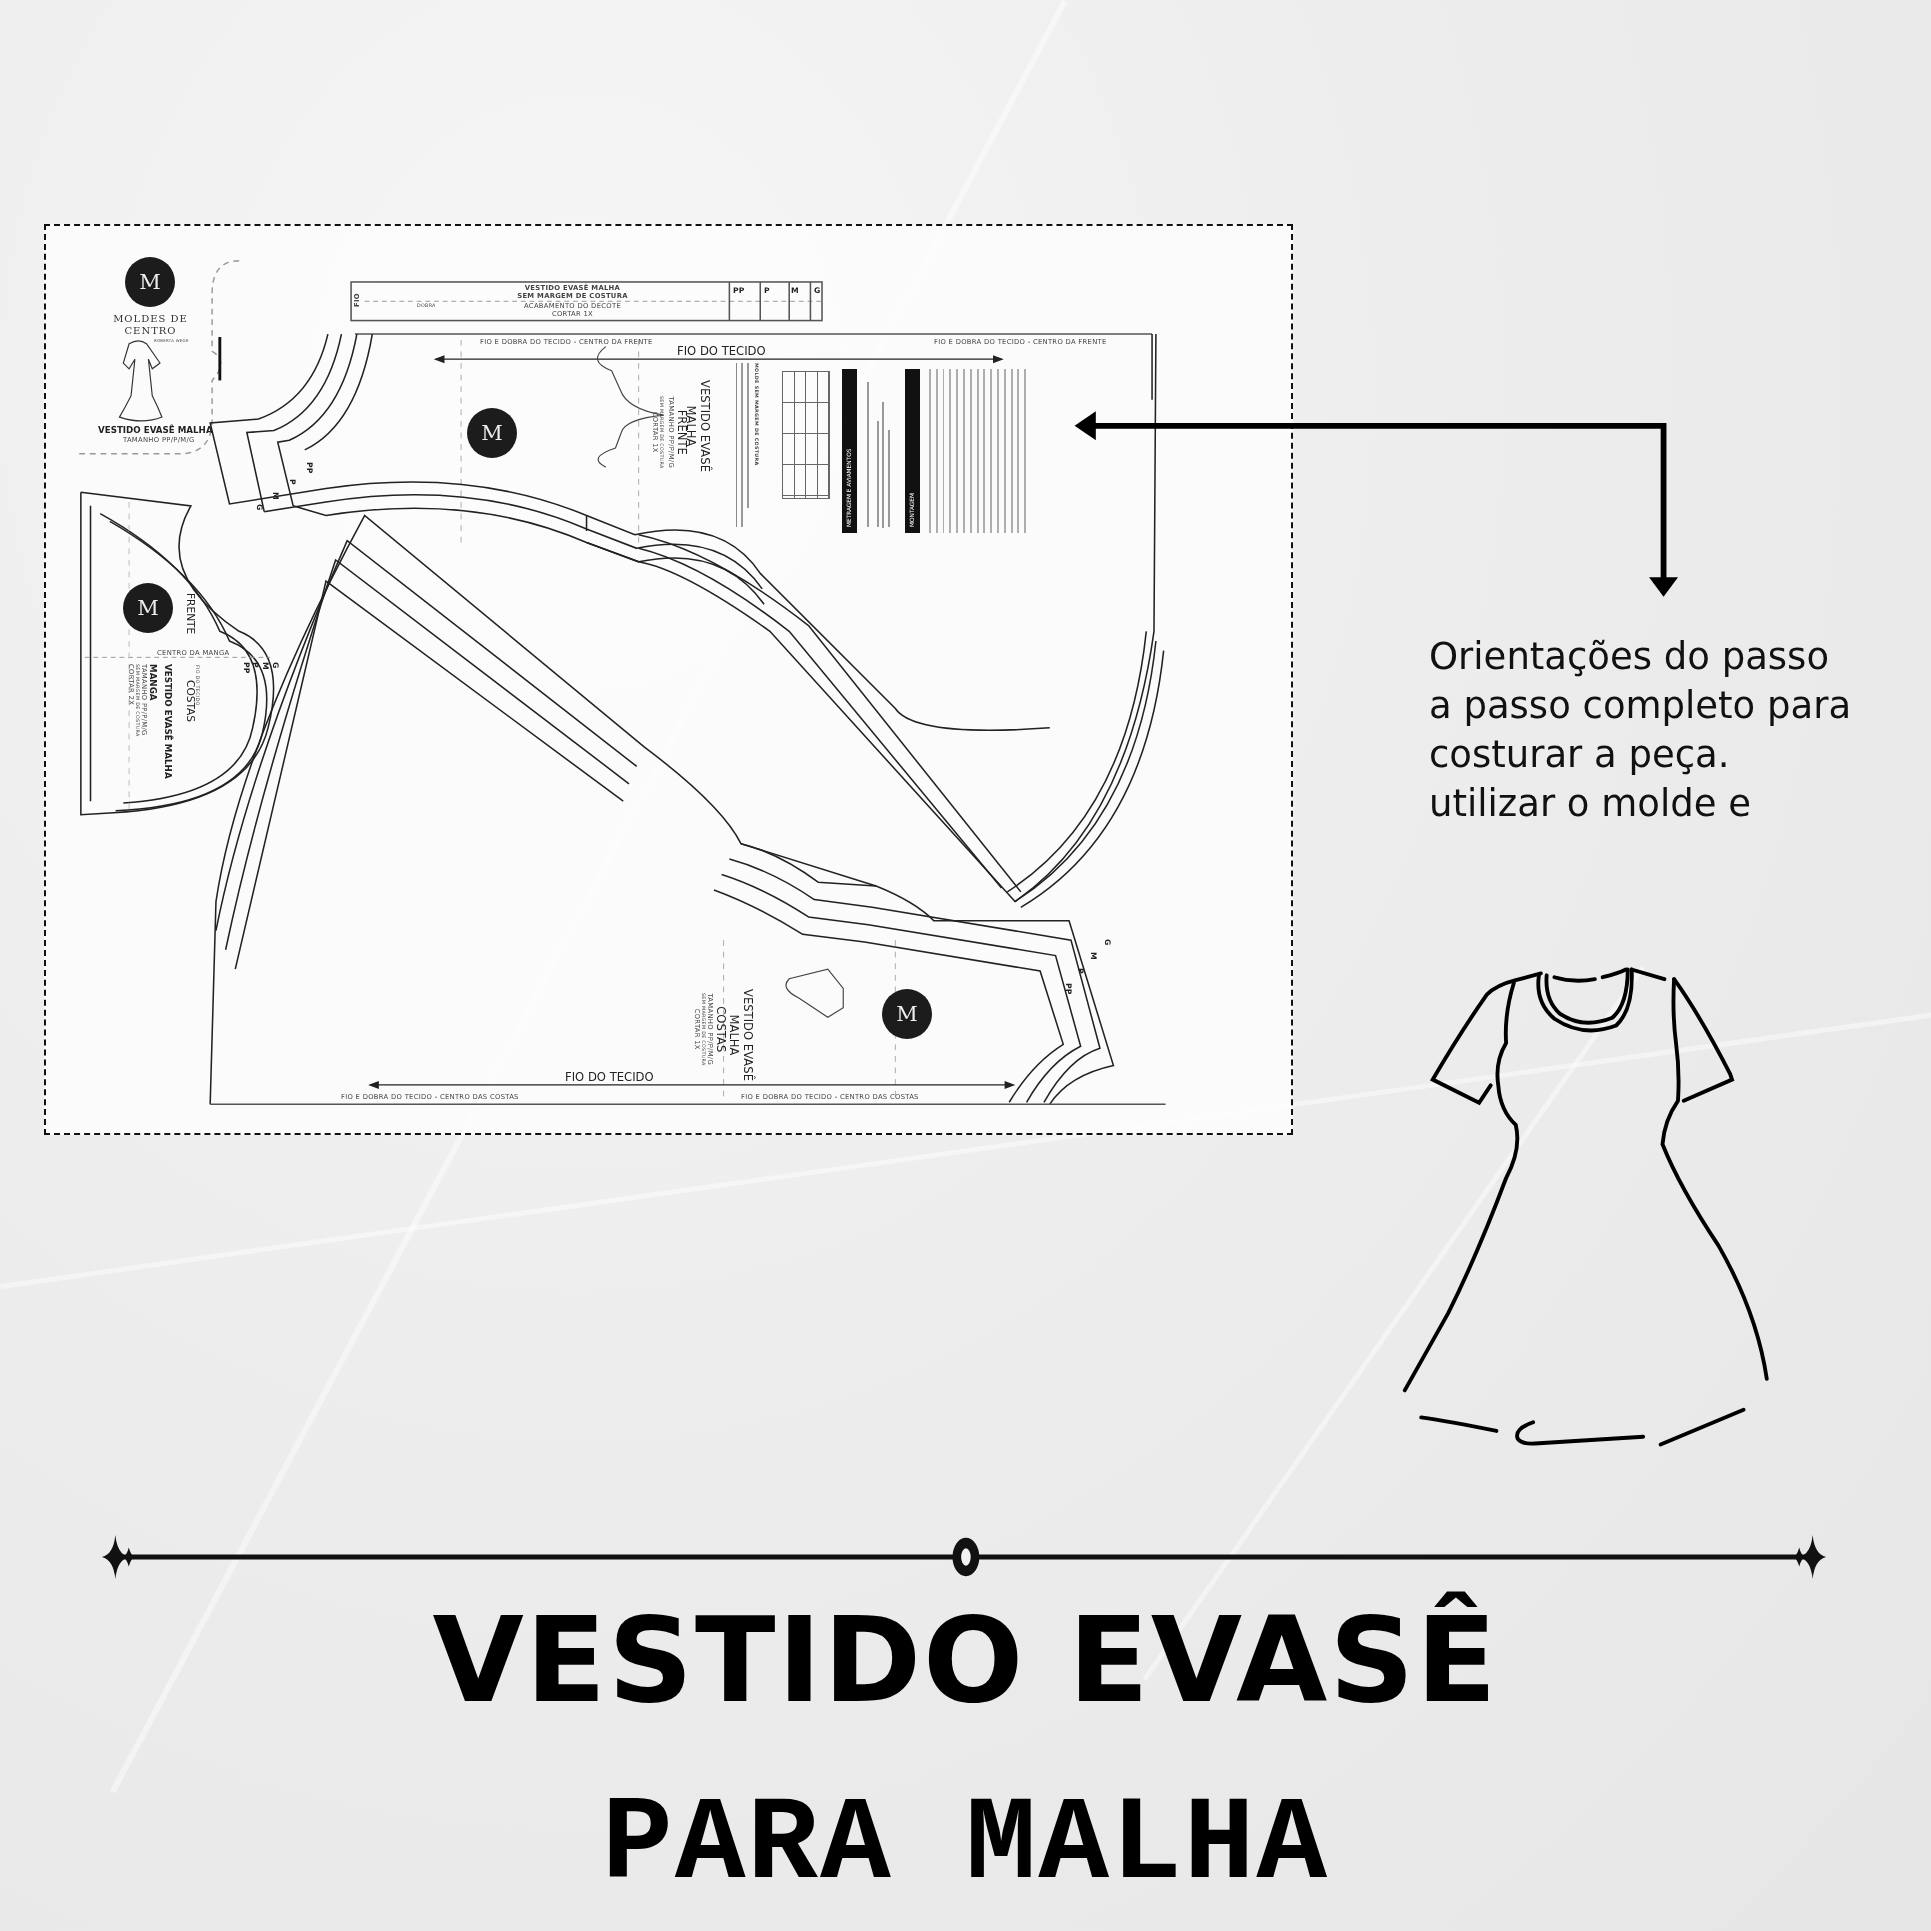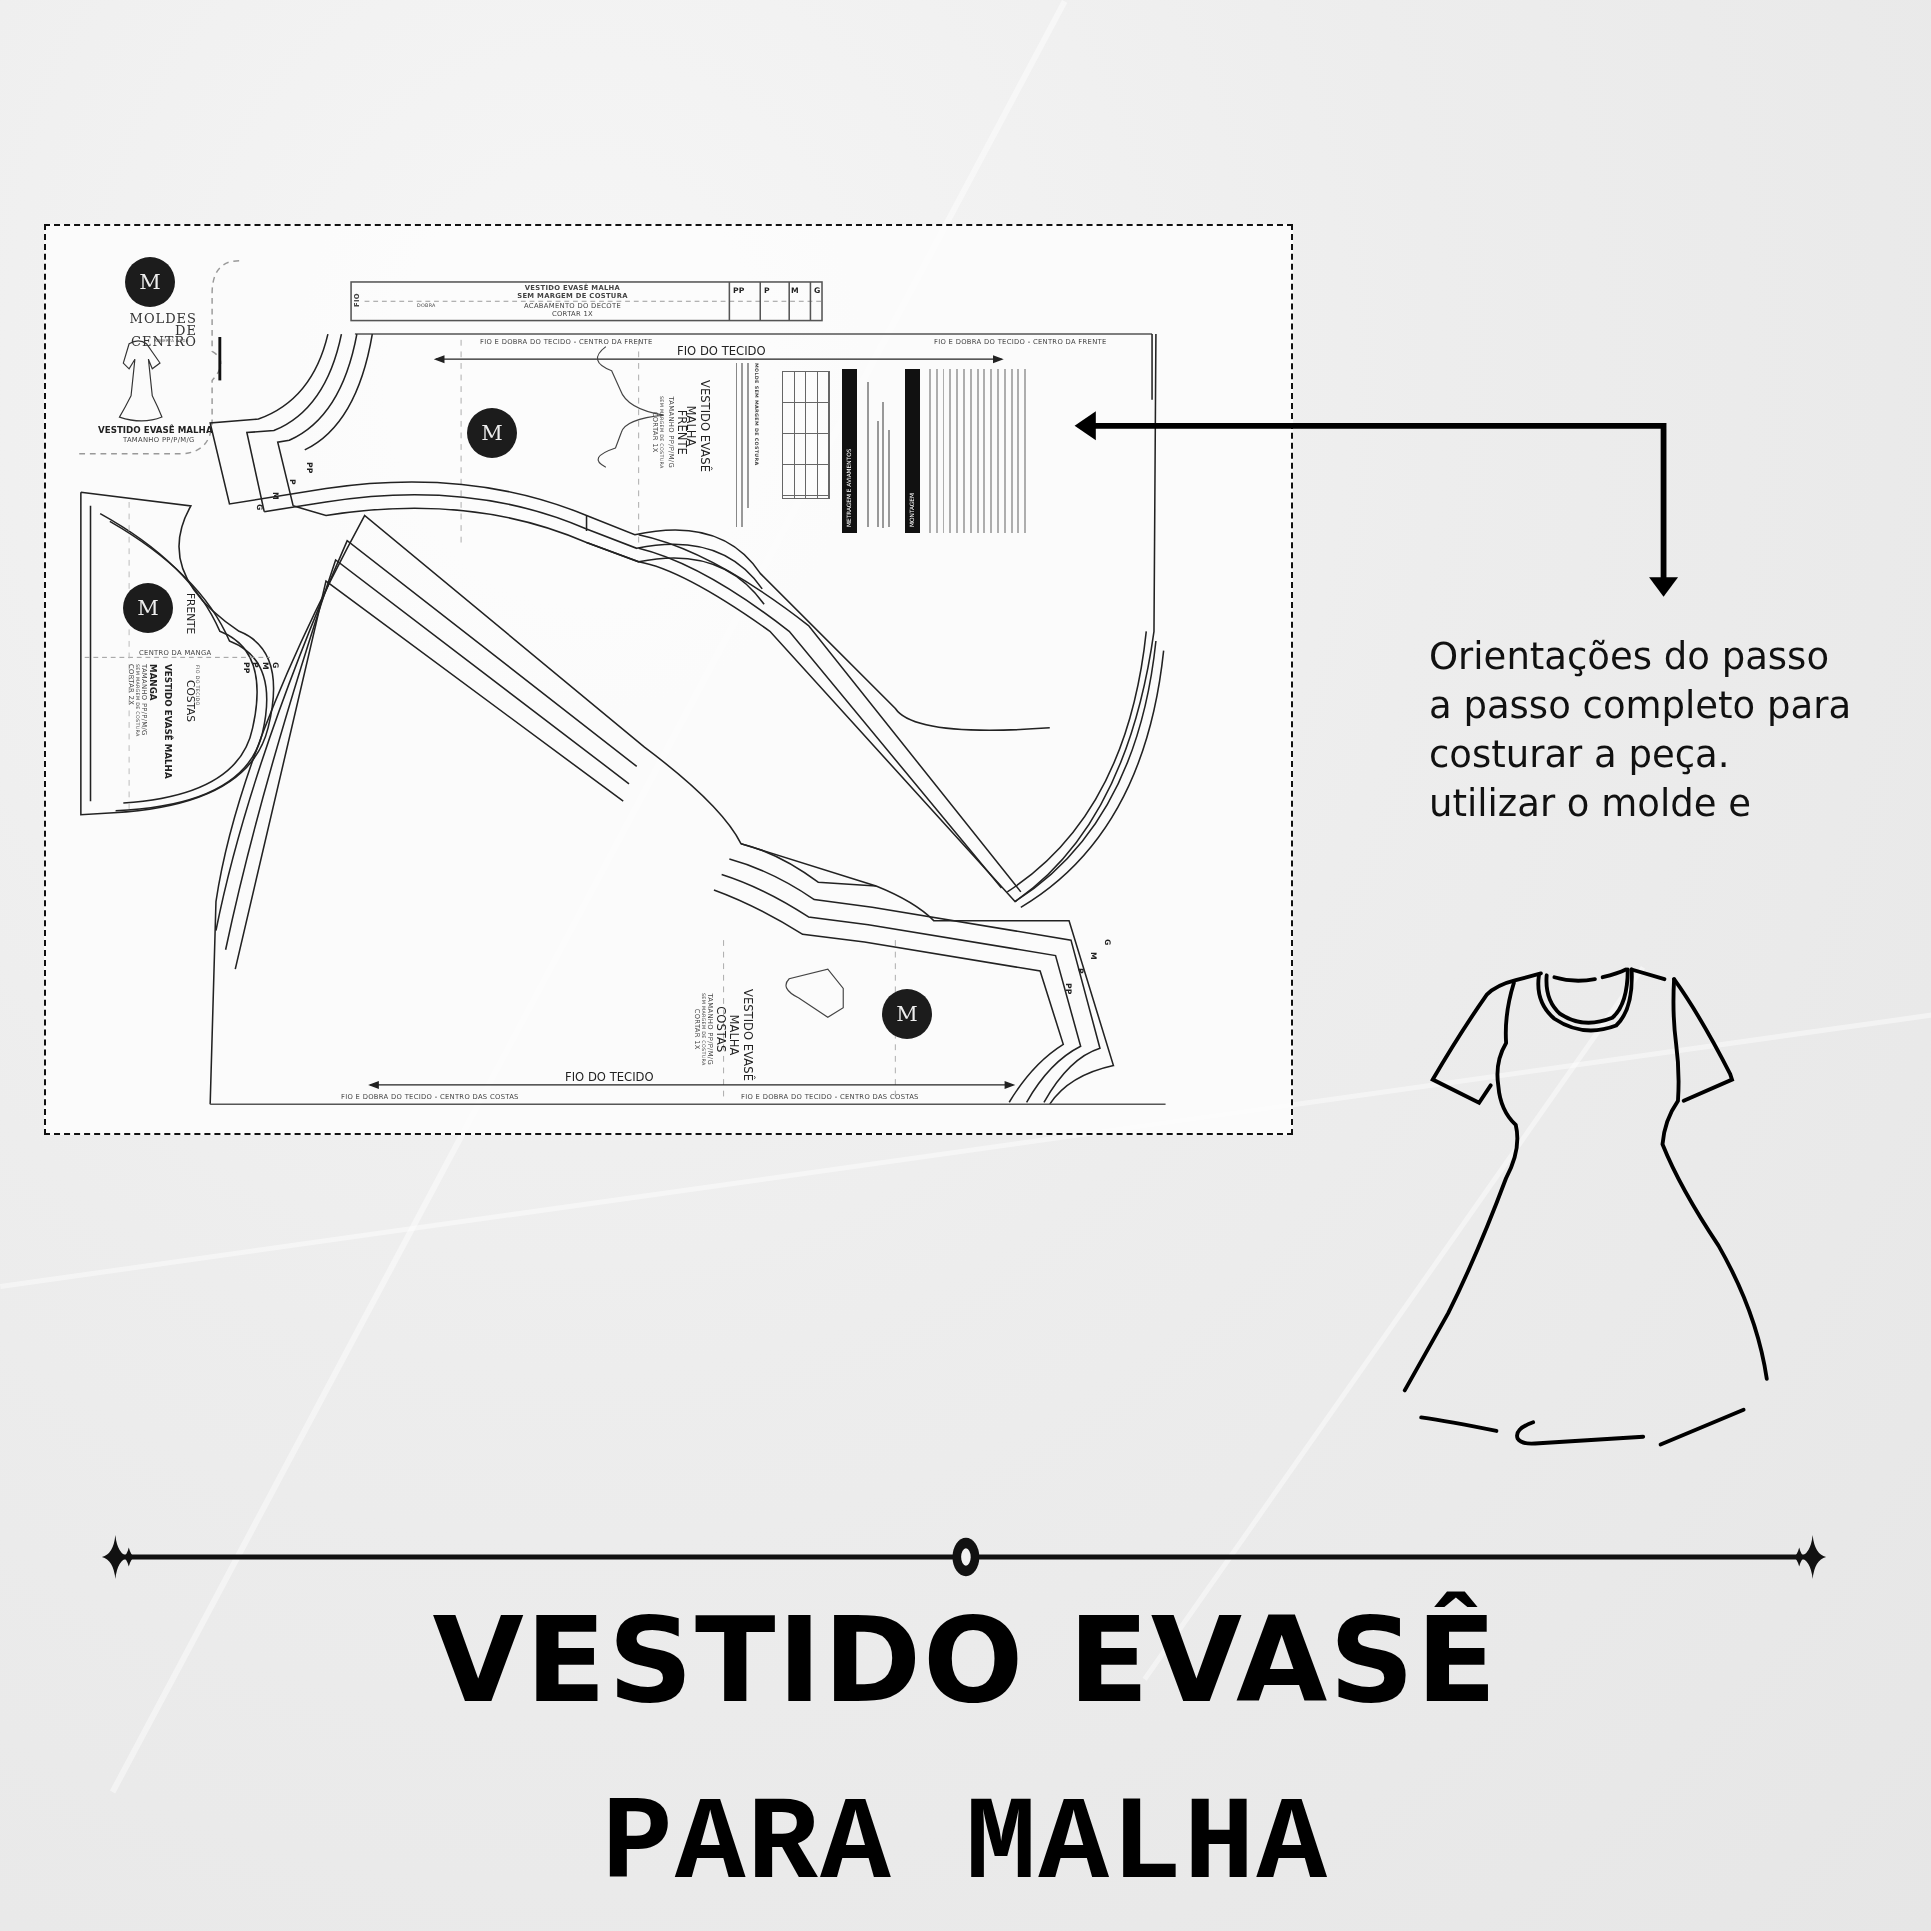--- a/index.html
+++ b/index.html
@@ -13,21 +13,21 @@
     position:absolute; left:44px; top:224px; width:1249px; height:911px;
     border:2.9px dashed #111; background:rgba(252,252,252,0.92); box-sizing:border-box;
   }
   .abs { position:absolute; }
   .svgfull { position:absolute; left:0; top:0; }
   .brand-logo {
     position:absolute; width:50px; height:50px; border-radius:50%; background:#1c1c1c;
     display:flex; align-items:center; justify-content:center; color:#eee; font-size:21px;
     font-family:"DejaVu Serif", serif;
   }
-  .brand-name { font-family:"DejaVu Serif", serif; font-size:13px; letter-spacing:1px; text-align:right; line-height:11.6px; color:#333; }
+  .brand-name { font-family:"DejaVu Serif", serif; font-size:10px; letter-spacing:1px; text-align:center; line-height:11.6px; color:#333; }
   .tiny { font-size:6.8px; color:#444; letter-spacing:0.3px; white-space:nowrap; }
   .small-bold { font-size:8.7px; font-weight:bold; color:#222; white-space:nowrap; }
   .label-mid { font-size:11.6px; color:#222; white-space:nowrap; }
   .size-tag { font-size:7.7px; font-weight:bold; color:#222; }
   .rot90 { transform:rotate(90deg); transform-origin:0 0; }
   .rotm90 { transform:rotate(-90deg); transform-origin:0 0; }
   .callout {
     position:absolute; left:1429px; top:632px; width:483px;
     font-family:"DejaVu Sans", sans-serif; font-size:37px; line-height:49px; color:#111;
   }
@@ -178,21 +178,21 @@
       <div style="position:absolute;left:21px;top:48px;width:1.9px;height:97px;background:#999;"></div>
     </div>
     <div class="black-bar" style="left:183px;top:5.8px;width:15.4px;height:164px;">
       <span class="rotm90" style="left:3.9px;top:158px;">MONTAGEM</span>
     </div>
     <div class="abs" style="left:207px;top:5.8px;width:97px;height:164px;background:repeating-linear-gradient(90deg,#9a9a9a 0 1.9px,transparent 1.9px 6.8px);opacity:0.8;"></div>
   </div>
 
   <div class="brand-logo" style="left:77px;top:357px;">M</div>
   <div class="abs label-mid rot90" style="left:151px;top:367px;font-size:10.6px;">FRENTE</div>
-  <div class="abs tiny" style="left:93px;top:423px;">CENTRO DA MANGA</div>
+  <div class="abs tiny" style="left:111px;top:423px;">CENTRO DA MANGA</div>
   <div class="abs tiny rot90" style="left:154px;top:439px;font-size:4.8px;">FIO DO TECIDO</div>
   <div class="abs label-mid rot90" style="left:151px;top:454px;font-size:10.6px;">COSTAS</div>
   <div class="abs rot90" style="left:127px;top:438px;">
     <div class="small-bold">VESTIDO EVASÊ MALHA</div>
   </div>
   <div class="abs rot90" style="left:112px;top:438px;">
     <div class="small-bold">MANGA</div>
     <div class="tiny">TAMANHO PP/P/M/G</div>
     <div class="tiny" style="font-size:4.8px;">SEM MARGEM DE COSTURA</div>
     <div class="tiny">CORTAR 2X</div>

